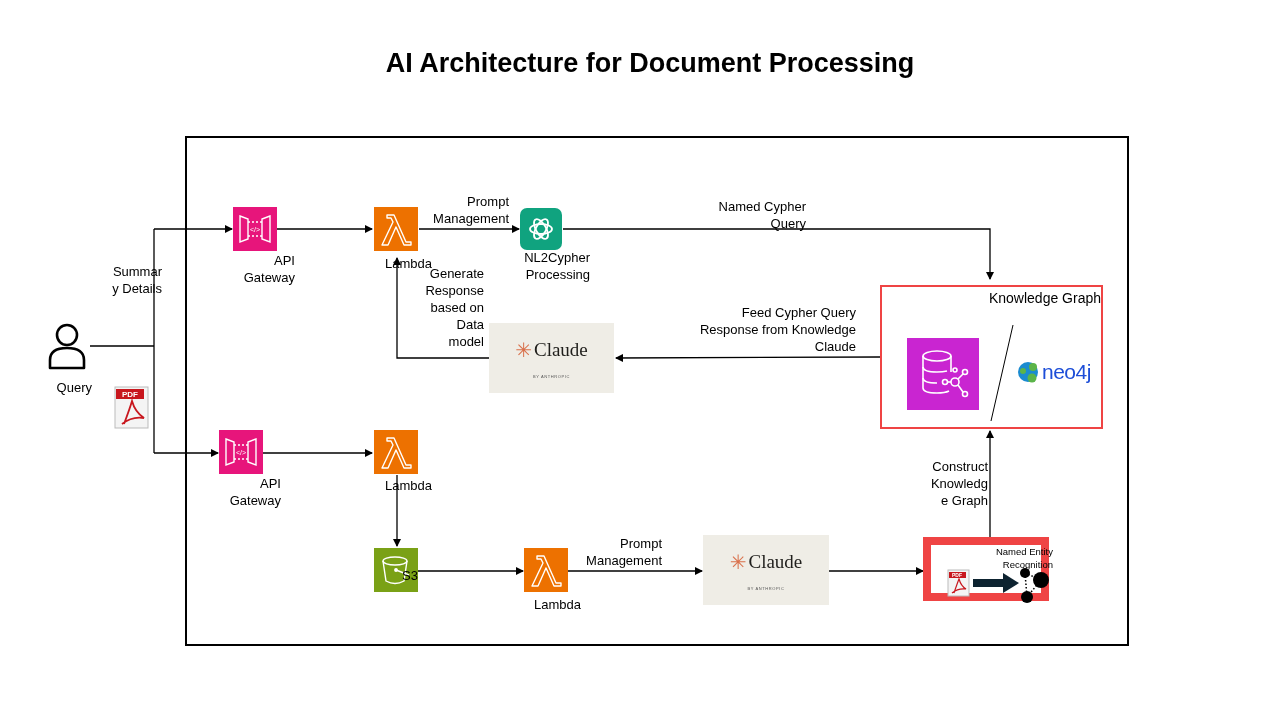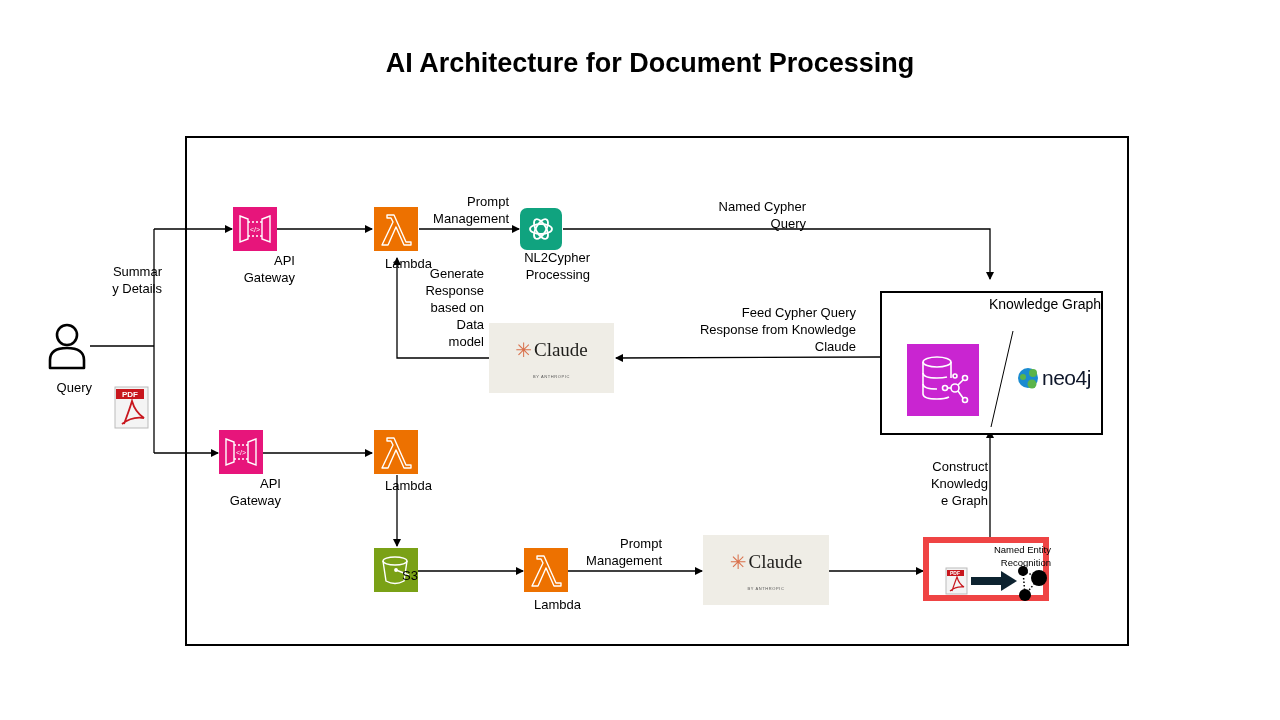--- a/index.html
+++ b/index.html
@@ -11,24 +11,24 @@
            border: 2px solid #000; box-sizing: border-box; }
   svg.wires { position: absolute; left: 0; top: 0; width: 1280px; height: 720px; }
   .lbl { position: absolute; font-size: 13px; line-height: 17px; text-align: right; white-space: pre-line; }
   .icon { position: absolute; }
   .sq { position: absolute; box-sizing: border-box; }
   .claude { position: absolute; background: #efede6; display: flex; flex-direction: column;
             align-items: center; justify-content: center; }
   .claude .word { font-family: "Liberation Serif", serif; font-size: 19px; color: #1f1e1b; display: flex; align-items: center; }
   .claude .star { color: #d9714c; font-size: 20px; margin-right: 2px; }
   .claude .by { font-size: 4px; letter-spacing: 0.6px; color: #555; margin-top: 12px; }
-  .kg-box { position: absolute; left: 880px; top: 291px; width: 223px; height: 144px;
-            border: 2px solid #000000; box-sizing: border-box; background: #fff; padding-left: 24px; }
+  .kg-box { position: absolute; left: 880px; top: 285px; width: 223px; height: 144px;
+            border: 2px solid #ef4444; box-sizing: border-box; background: #fff; padding-left: 24px; }
   .ner-box { position: absolute; left: 923px; top: 537px; width: 126px; height: 64px;
-             border: 6px solid #ef4444; box-sizing: border-box; background: #fff; }
+             border: 8px solid #ef4444; box-sizing: border-box; background: #fff; }
 </style>
 </head>
 <body>
 
 <div class="title">AI Architecture for Document Processing</div>
 
 <div class="frame"></div>
 
 <svg class="wires" viewBox="0 0 1280 720">
   <defs>
@@ -155,21 +155,21 @@
   <svg class="icon" style="left:105px;top:36px;width:30px;height:100px" viewBox="0 0 30 100">
     <line x1="26" y1="2" x2="4" y2="98" stroke="#000" stroke-width="1"></line>
   </svg>
   <div class="icon" style="left:135px;top:70px;width:82px;height:30px;display:flex;align-items:center">
     <svg width="24" height="24" viewBox="0 0 24 24">
       <circle cx="11" cy="12" r="10" fill="#1a8bd0"></circle>
       <circle cx="16" cy="7" r="4" fill="#5bb449"></circle>
       <circle cx="15" cy="18" r="4.5" fill="#5bb449"></circle>
       <circle cx="6" cy="11" r="3" fill="#5bb449"></circle>
     </svg>
-    <span style="font-size:21px;color:#0f172a;margin-left:1px;letter-spacing:-0.5px">neo4j</span>
+    <span style="font-size:21px;color:#1d4ed8;margin-left:1px;letter-spacing:-0.5px">neo4j</span>
   </div>
 </div>
 
 <div class="sq" style="left:219px;top:430px;width:44px;height:44px;background:#e7157b">
   <svg width="44" height="44" viewBox="0 0 44 44">
     <g fill="none" stroke="#fff" stroke-width="1.4">
       <path d="M7,9 L15,12 L15,32 L7,35 Z"></path>
       <path d="M37,9 L29,12 L29,32 L37,35 Z"></path>
       <line x1="15" y1="15" x2="29" y2="15" stroke-dasharray="2,2"></line>
       <line x1="15" y1="29" x2="29" y2="29" stroke-dasharray="2,2"></line>

